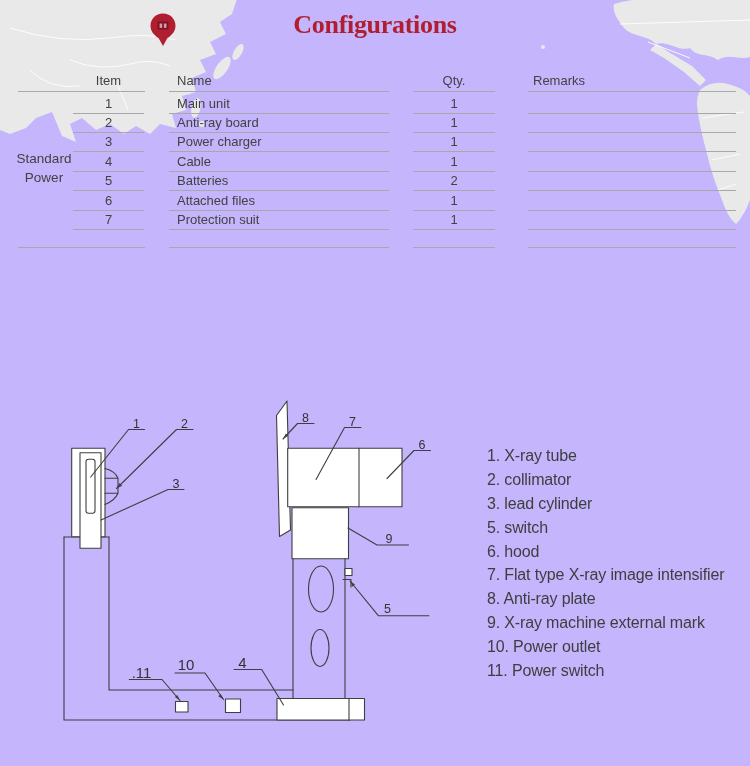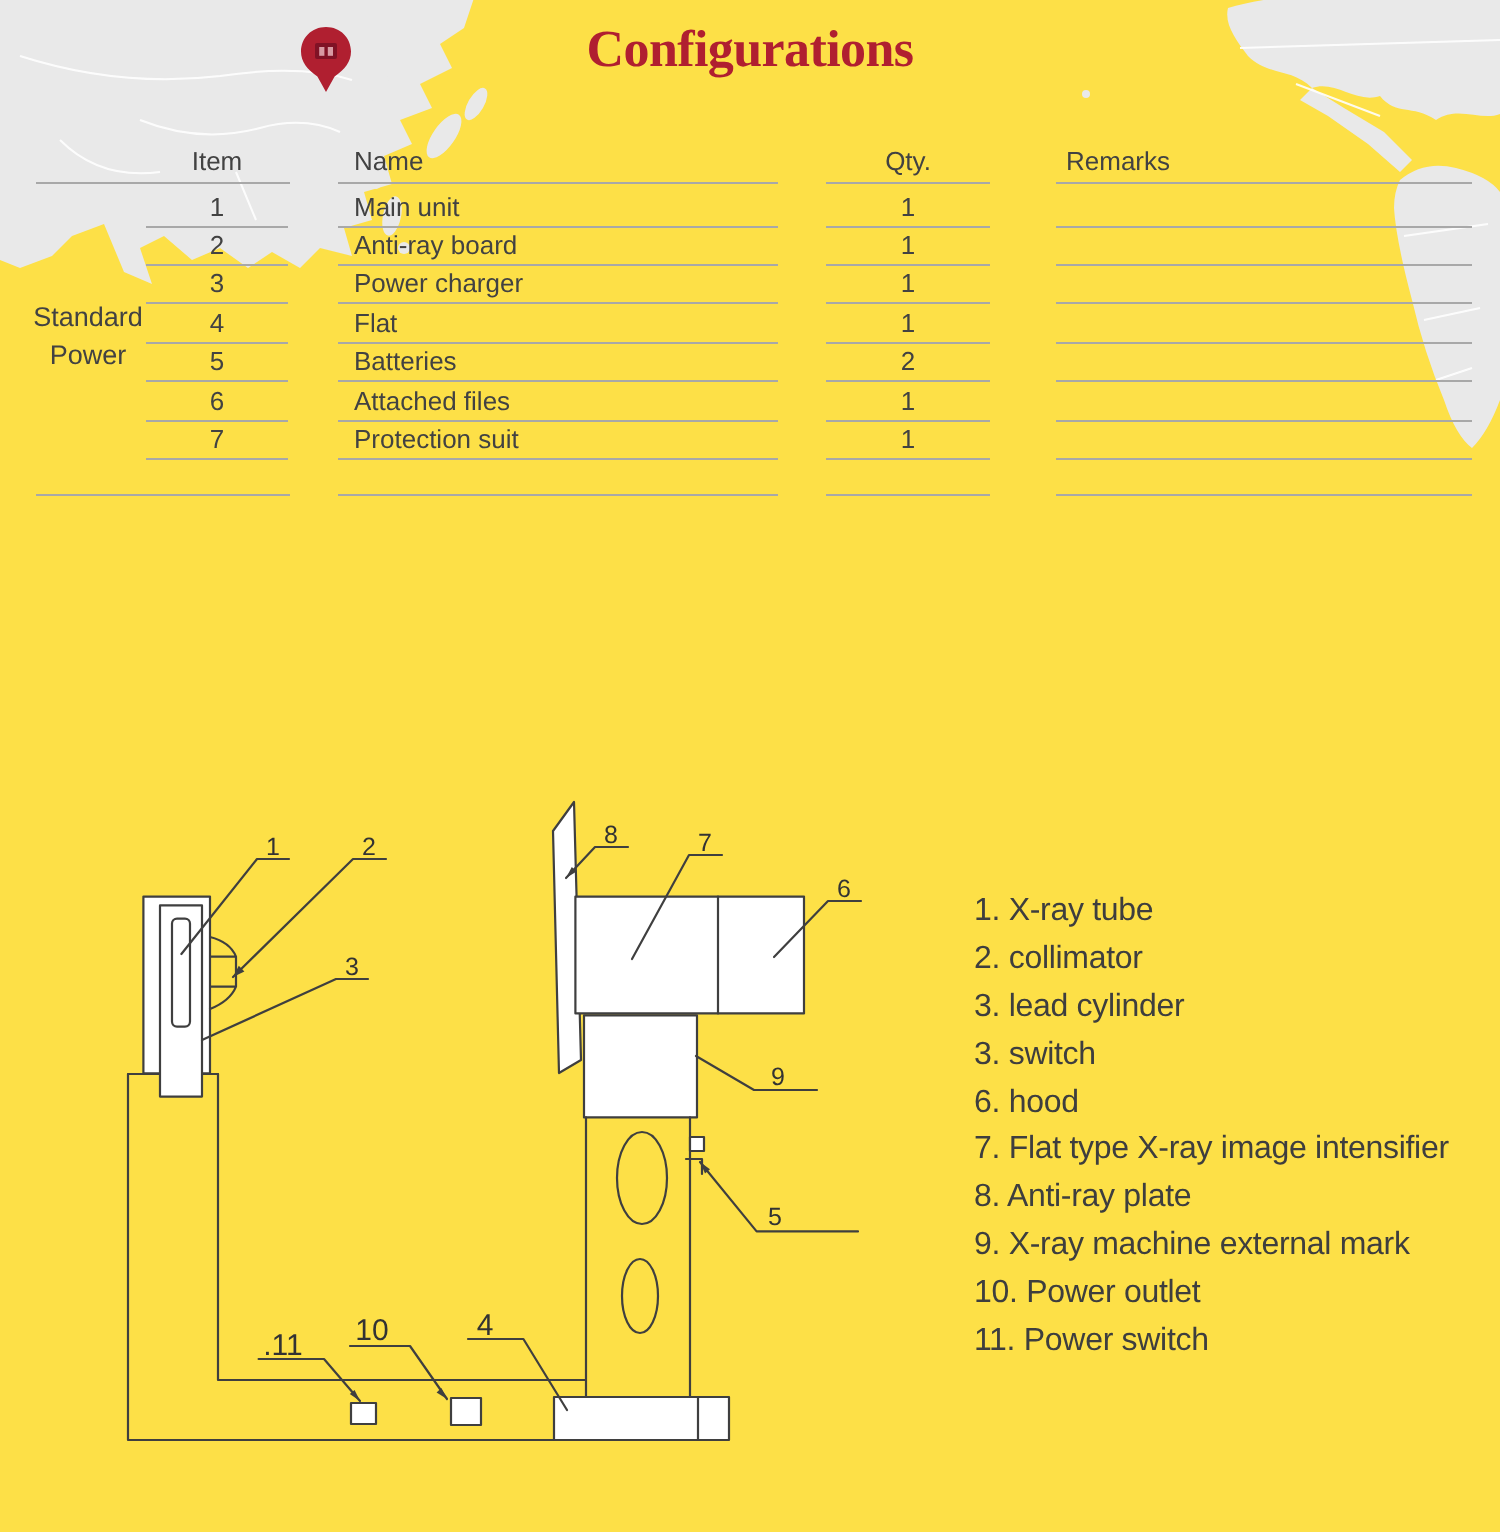--- a/index.html
+++ b/index.html
@@ -1,16 +1,16 @@
 <!DOCTYPE html>
 <html><head>
 <meta charset="utf-8">
 <style>
   html,body{margin:0;padding:0;background:#fff;}
-  .page{position:relative;width:750px;height:766px;background:#fde047;overflow:hidden;
+  .page{position:relative;width:750px;height:766px;background:#c4b5fd;overflow:hidden;
         font-family:"Liberation Sans",sans-serif;}
   svg{display:block;}
 
   
   .sec-title{position:absolute;left:0;width:750px;text-align:center;
              font-family:"Liberation Serif","DejaVu Serif",serif;font-weight:bold;
              color:#b01f30;margin:0;}
   #title1{top:10px;font-size:26px;letter-spacing:-0.3px;}
   #title2{top:325px;font-size:25px;letter-spacing:-0.2px;}
 
@@ -135,21 +135,21 @@
       <div class="rl rl-qty" style="top: 131.9px;"></div>
       <div class="rl rl-rem" style="top: 131.9px;"></div>
       <span class="tcell tc-item" style="top: 134.3px;">3</span>
       <span class="tcell tc-name" style="top: 134.3px;">Power charger</span>
       <span class="tcell tc-qty" style="top: 134.3px;">1</span>
       <div class="rl rl-item" style="top: 151.3px;"></div>
       <div class="rl rl-name" style="top: 151.3px;"></div>
       <div class="rl rl-qty" style="top: 151.3px;"></div>
       <div class="rl rl-rem" style="top: 151.3px;"></div>
       <span class="tcell tc-item" style="top: 153.7px;">4</span>
-      <span class="tcell tc-name" style="top: 153.7px;">Flat</span>
+      <span class="tcell tc-name" style="top: 153.7px;">Cable</span>
       <span class="tcell tc-qty" style="top: 153.7px;">1</span>
       <div class="rl rl-item" style="top: 170.7px;"></div>
       <div class="rl rl-name" style="top: 170.7px;"></div>
       <div class="rl rl-qty" style="top: 170.7px;"></div>
       <div class="rl rl-rem" style="top: 170.7px;"></div>
       <span class="tcell tc-item" style="top: 173.1px;">5</span>
       <span class="tcell tc-name" style="top: 173.1px;">Batteries</span>
       <span class="tcell tc-qty" style="top: 173.1px;">2</span>
       <div class="rl rl-item" style="top: 190.1px;"></div>
       <div class="rl rl-name" style="top: 190.1px;"></div>
@@ -237,21 +237,21 @@
       <text x="202.5" y="287.5" font-size="15">4</text>
       <text x="146" y="290" font-size="15">10</text>
       <text x="101.5" y="297.5" font-size="15">.11</text>
     </g>
   </svg>
 
   <div class="legend">
       <div class="legend-item">1. X-ray tube</div>
       <div class="legend-item">2. collimator</div>
       <div class="legend-item">3. lead cylinder</div>
-      <div class="legend-item">3. switch</div>
+      <div class="legend-item">5. switch</div>
       <div class="legend-item">6. hood</div>
       <div class="legend-item">7. Flat type X-ray image intensifier</div>
       <div class="legend-item">8. Anti-ray plate</div>
       <div class="legend-item">9. X-ray machine external mark</div>
       <div class="legend-item">10. Power outlet</div>
       <div class="legend-item">11. Power switch</div>
     </div>
 
 </div>
 

